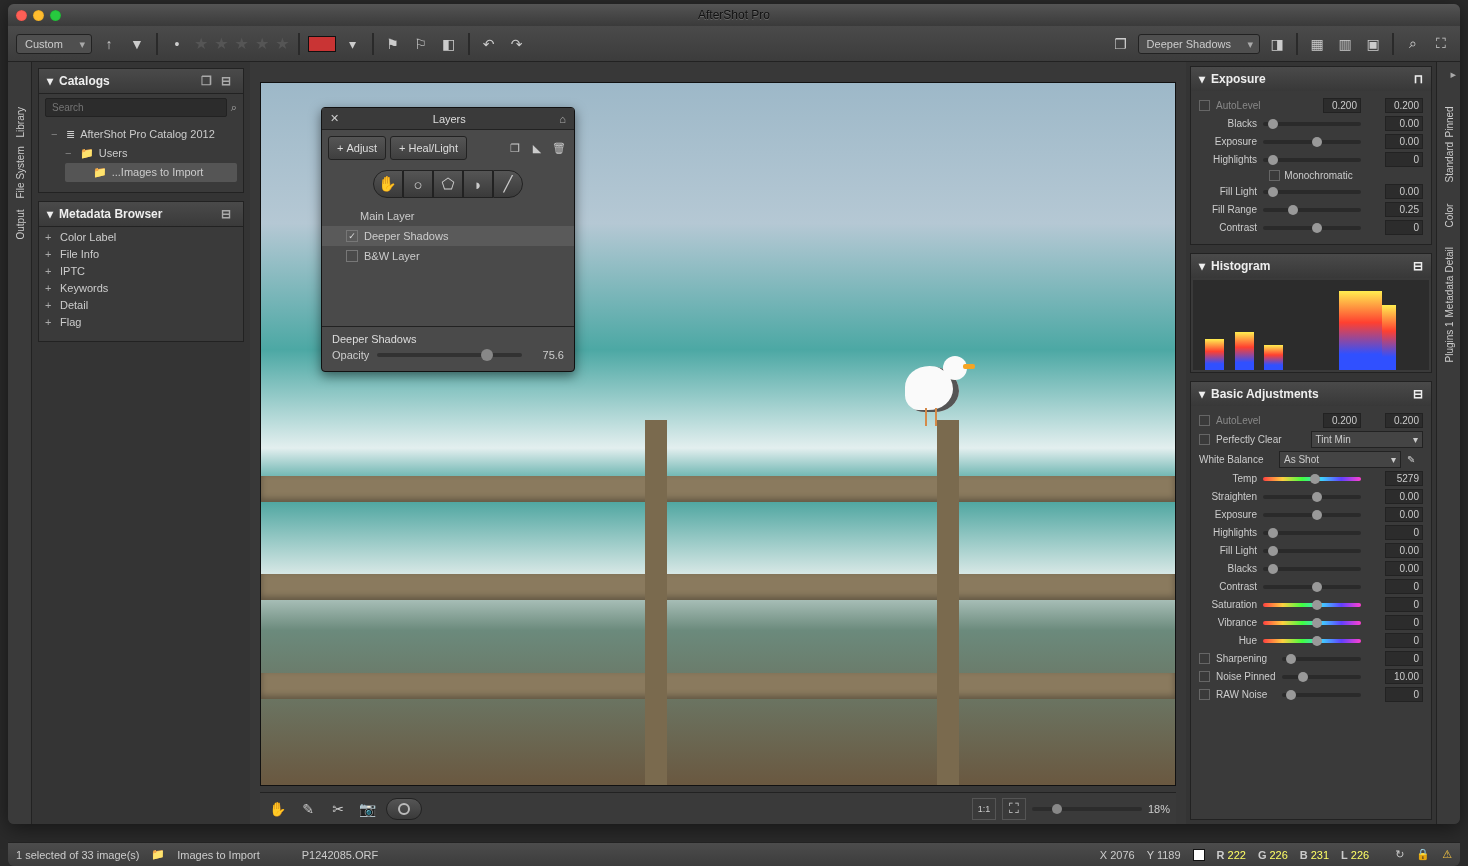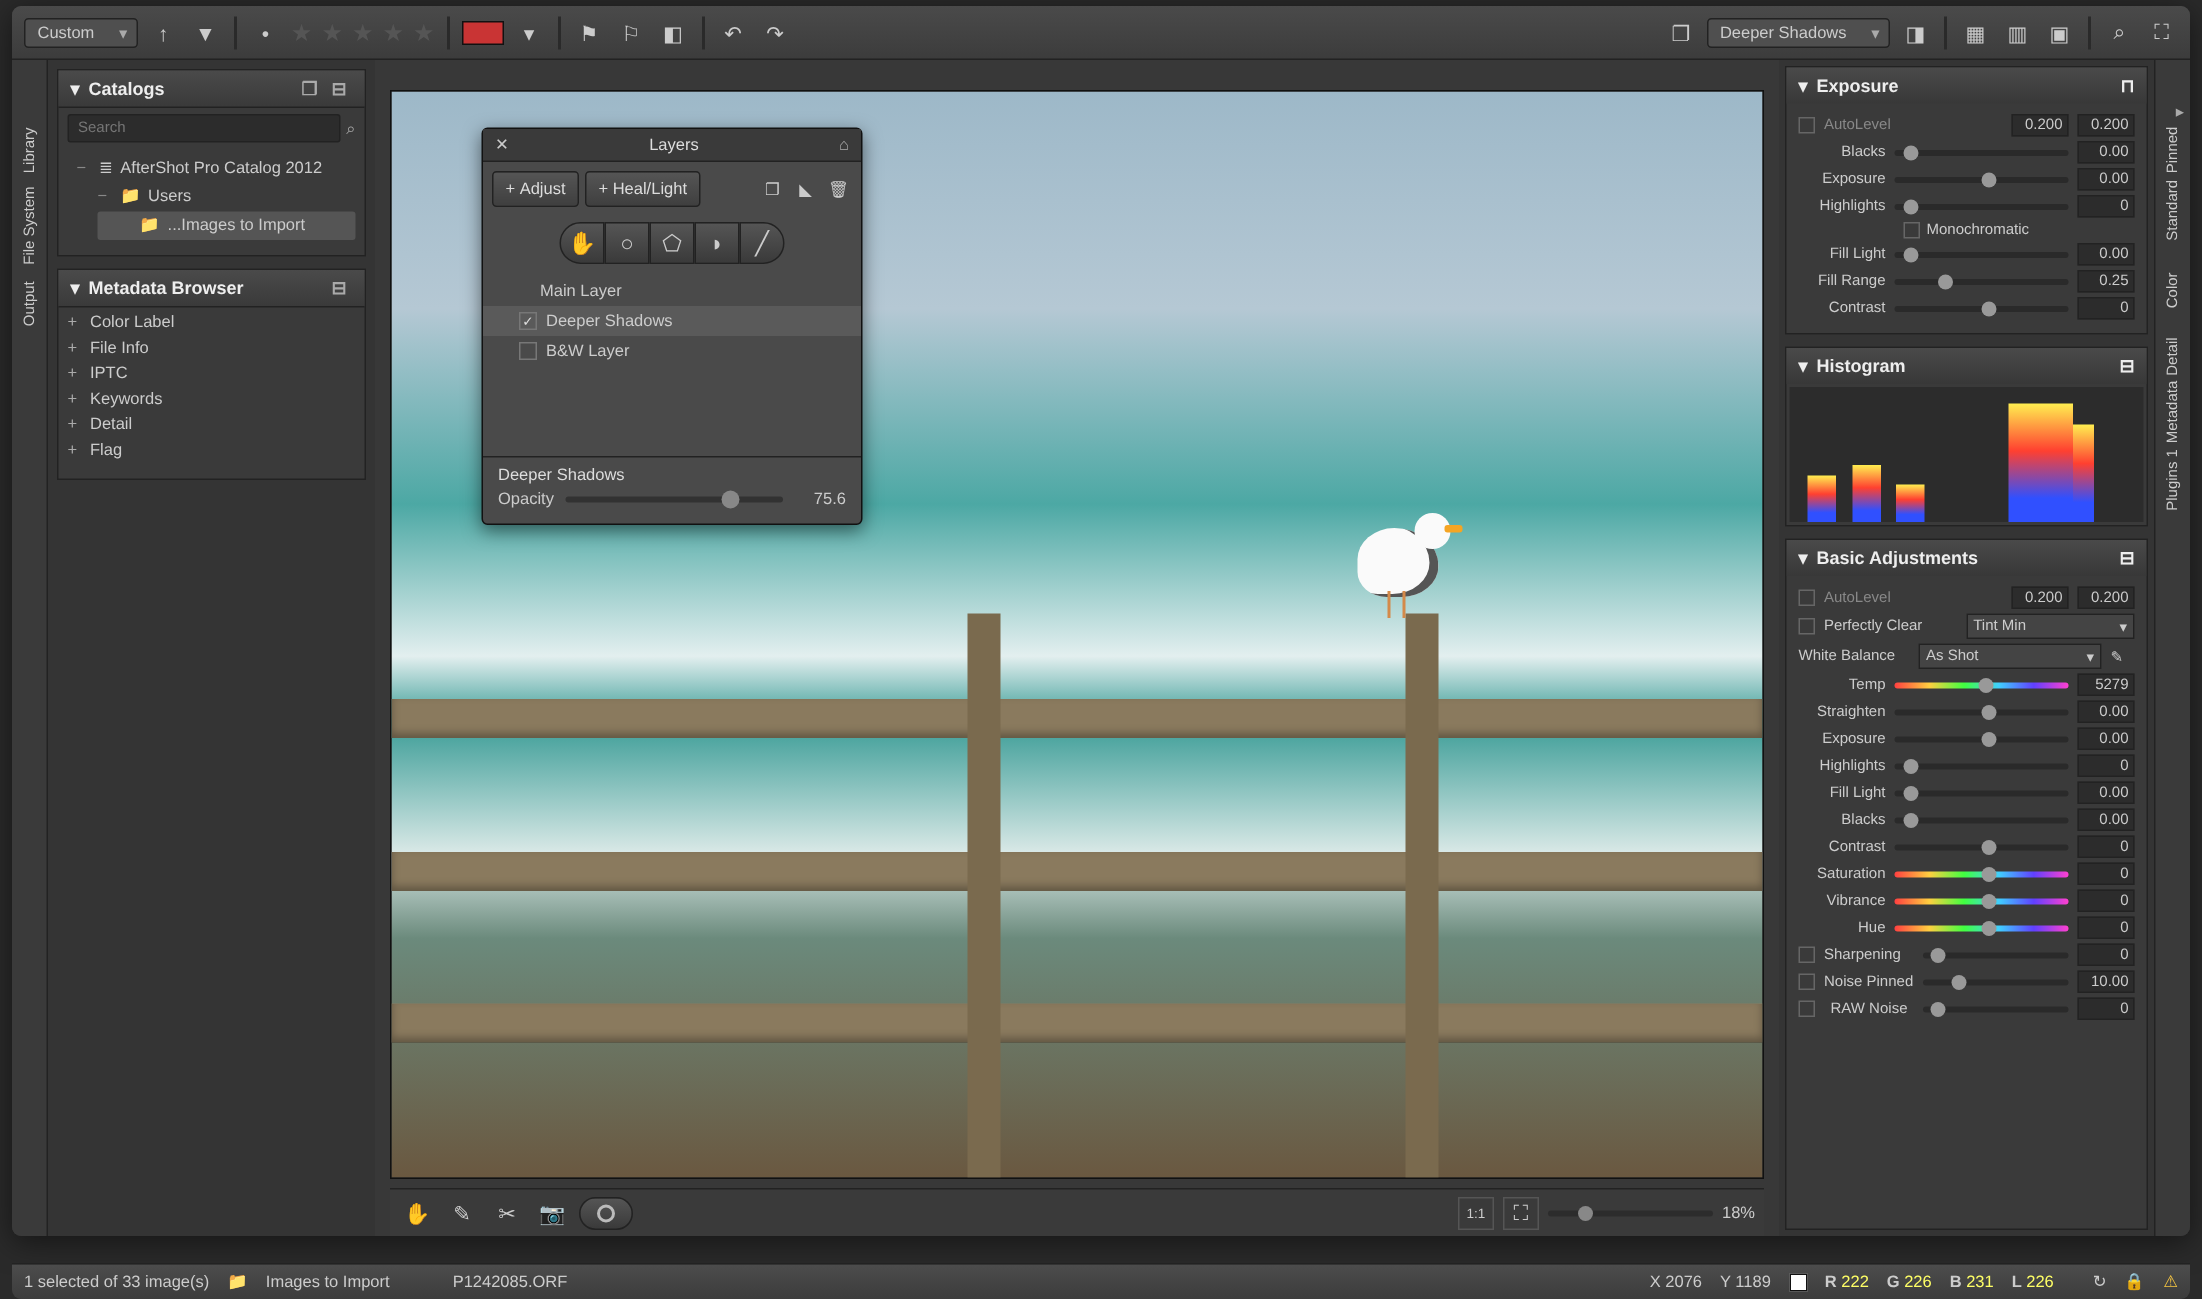--- a/index.html
+++ b/index.html
@@ -87,21 +87,21 @@
 
 .rp-section{border:1px solid #222;margin:4px 4px;background:#3a3a3a;}
 .rp-header{background:linear-gradient(#4a4a4a,#383838);padding:5px 8px;font-weight:bold;font-size:12px;color:#eee;display:flex;align-items:center;gap:6px;cursor:pointer;}
 .rp-header .spacer{flex:1;}
 .rp-body{padding:4px 8px 6px;}
 .rp-row{display:flex;align-items:center;gap:6px;margin:3px 0;font-size:10px;}
 .rp-row .lbl{width:58px;text-align:right;color:#ccc;}
 .rp-slider{flex:1;height:4px;background:#2a2a2a;position:relative;border-radius:2px;}
 .rp-slider.rainbow{background:linear-gradient(90deg,#ff4040,#ffcf40,#40ff40,#40cfff,#6040ff,#ff40cf);}
 .rp-slider .th{position:absolute;width:10px;height:10px;background:#999;border-radius:50%;top:-3px;}
-.rp-val{width:38px;background:#2c2c2c;border:1px solid #222;color:#ccc;text-align:right;padding:1px 3px;font-size:10px;}
+.rp-val{width:38px;background:#2c2c2c;border:1px solid #222;color:#ccc;text-align:right;padding:1px 3px;font-size:10px;margin-left:18px;}
 .rp-chk{width:11px;height:11px;border:1px solid #666;display:inline-block;}
 .histo{height:90px;background:#2c2c2c;margin:2px;position:relative;overflow:hidden;}
 .histo-peak{position:absolute;bottom:0;width:8%;background:linear-gradient(180deg,#ffee50 0%,#ff4030 40%,#3050ff 80%);}
 .hp1{left:5%;height:35%}
 .hp2{left:18%;height:42%}
 .hp3{left:30%;height:28%}
 .hp4{left:62%;height:88%;width:18%}
 .hp5{left:80%;height:72%;width:6%}
 .rp-select{flex:1;background:#444;border:1px solid #222;color:#ccc;padding:2px 18px 2px 4px;position:relative;font-size:10px;cursor:pointer;}
 .rp-select::after{content:"▾";position:absolute;right:4px;top:2px;}
@@ -110,20 +110,28 @@
 .statusbar{height:24px;background:linear-gradient(#4c4c4c,#3c3c3c);display:flex;align-items:center;padding:0 8px;gap:12px;font-size:11px;color:#ccc;border-top:1px solid #222;position:absolute;bottom:0;left:8px;width:1452px;border-radius:0 0 6px 6px;}
 .statusbar .folder-ico{color:#d4a840;}
 .statusbar .spacer{flex:1;}
 .rgb-chip{display:inline-flex;align-items:center;gap:3px;}
 .rgb-swatch{width:12px;height:12px;background:#fff;border:1px solid #111;}
 </style>
 </head>
 <body>
 
 <div class="window">
+  <div class="titlebar">
+    <div class="traffic">
+      <span class="tl-close"></span>
+      <span class="tl-min"></span>
+      <span class="tl-max"></span>
+    </div>
+    <div class="titletext">AfterShot Pro</div>
+  </div>
 
   <div class="toolbar">
     <div class="tb-select">Custom</div>
     <div class="tb-icon">↑</div>
     <div class="tb-icon">▼</div>
     <div class="tb-divider"></div>
     <div class="tb-icon">•</div>
     <div class="star">★</div>
     <div class="star">★</div>
     <div class="star">★</div>
@@ -502,21 +510,21 @@
           <div class="rp-row">
               <span class="rp-chk"></span>
               <span class="lbl" style="text-align:left;flex:0 0 60px">Noise Pinned</span>
               <div class="rp-slider">
                 <div class="th" style="left:20%"></div>
               </div>
               <span class="rp-val">10.00</span>
             </div>
           <div class="rp-row">
               <span class="rp-chk"></span>
-              <span class="lbl" style="text-align:center;flex:0 0 60px">RAW Noise</span>
+              <span class="lbl" style="text-align:left;flex:0 0 60px">RAW Noise</span>
               <div class="rp-slider">
                 <div class="th" style="left:5%"></div>
               </div>
               <span class="rp-val">0</span>
             </div>
         </div>
       </div>
     </div>
 
     <div class="right-tabs">

